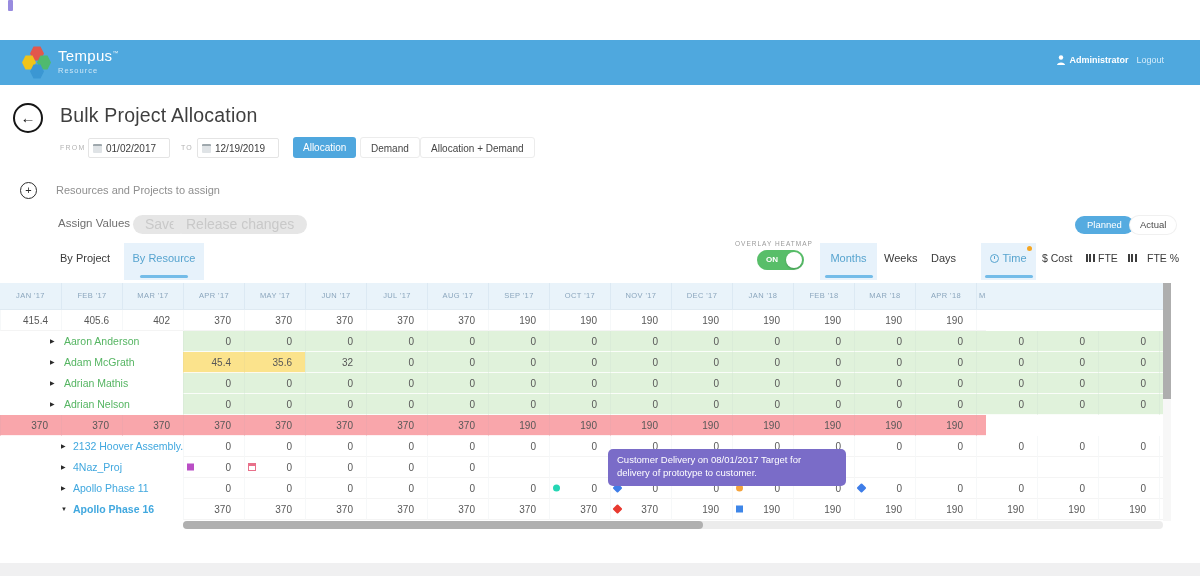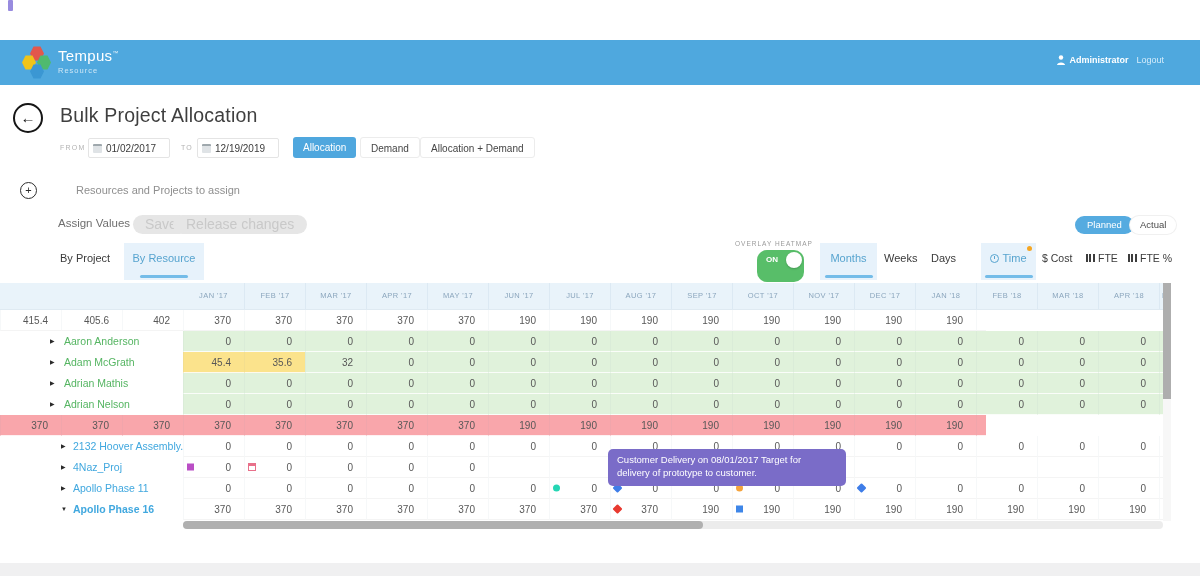--- a/index.html
+++ b/index.html
@@ -37,53 +37,53 @@
   .date-box input { border:0; outline:0; width:64px; font-size:10px; color:#3c3c3c; font-family:inherit; background:transparent; }
   .db1 { left:88px; } .db2 { left:197px; }
   .cal-ico { width:9px; height:9px; background:linear-gradient(#9fa8ad 0 2.5px, #dfe3e6 2.5px); border-radius:1px; flex:0 0 9px; }
   .seg { position:absolute; top:137px; height:21px; line-height:21px; font-size:10px; border-radius:3px; padding:0 10px; cursor:pointer; }
   .seg.active { background:#4FA7DE; color:#fff; }
   .seg.plain { background:#fff; color:#454545; border:1px solid #ececec; }
   .sg1 { left:293px; } .sg2 { left:360px; } .sg3 { left:420px; }
 
   
   .plus-btn { position:absolute; left:20px; top:182px; width:17px; height:17px; border:1.5px solid #2e2e2e; border-radius:50%; text-align:center; line-height:14px; font-size:11px; color:#2e2e2e; cursor:pointer; }
-  .res-label { position:absolute; left:76px; top:184px; font-size:11px; color:#8f8f8f; }
+  .res-label { position:absolute; left:56px; top:184px; font-size:11px; color:#8f8f8f; }
   .assign-label { position:absolute; left:58px; top:217px; font-size:11.5px; color:#6f6f6f; }
   .pill { position:absolute; height:19px; line-height:19px; border-radius:10px; font-size:14px; text-align:center; }
   .pill.disabled { background:#e6e6e6; color:#c9c9c9; }
   .p-save { left:133px; top:215px; padding:0 12px; }
   .p-release { left:173px; top:215px; padding:0 13px; }
   .p-planned { left:1075px; top:216px; height:18px; line-height:18px; padding:0 12px; background:#55ABE0; color:#fff; font-size:9.5px; cursor:pointer; }
   .p-actual { left:1130px; top:216px; height:18px; line-height:18px; padding:0 10px; background:#fff; color:#4b4b4b; font-size:9.5px; box-shadow:0 0 0 1px #f0f0f0; cursor:pointer; }
 
   
   .tab-plain { position:absolute; font-size:11px; color:#3a3a3a; cursor:pointer; }
   .t-byproject { left:60px; top:252px; }
   .tab-active { position:absolute; top:243px; height:37px; background:#E7F2FB; text-align:center; color:#57A4CF; font-size:11px; cursor:pointer; }
   .tab-active .tx { display:block; margin-top:9px; }
   .tab-active .ul { position:absolute; bottom:2px; left:50%; transform:translateX(-50%); width:48px; height:3px; background:#74BCE8; border-radius:2px; }
   .t-byresource { left:124px; width:80px; }
   .t-months { left:820px; width:57px; }
   .t-time { left:981px; width:55px; }
   .t-weeks { left:884px; top:252px; } .t-days { left:931px; top:252px; }
   .t-cost { left:1042px; top:252px; font-size:10.5px; }
   .t-fte { left:1086px; top:252px; font-size:10.5px; display:flex; align-items:center; gap:3px; }
-  .t-ftepct { left:1128px; top:252px; font-size:10.5px; display:flex; align-items:center; gap:3px; }
+  .t-ftepct { left:1128px; top:252px; font-size:10.5px; display:flex; align-items:center; gap:10px; }
   .bars-ico { display:inline-block; width:9px; height:8px; background:repeating-linear-gradient(90deg,#3d3d3d 0 2px,transparent 2px 3.5px); }
   .clock-ico { display:inline-block; width:9px; height:9px; border:1px solid #57A4CF; border-radius:50%; position:relative; vertical-align:-1px; margin-right:3px; }
   .clock-ico::after { content:""; position:absolute; left:3px; top:1px; width:1px; height:3px; background:#57A4CF; }
   .hm-label { position:absolute; left:735px; top:240px; font-size:6.5px; color:#9a9a9a; letter-spacing:1px; }
-  .toggle { position:absolute; left:757px; top:250px; width:47px; height:32px; background:#58BE69; border-radius:10px; cursor:pointer; }
+  .toggle { position:absolute; left:757px; top:250px; width:47px; height:20px; background:#58BE69; border-radius:10px; cursor:pointer; }
   .toggle .on { position:absolute; left:9px; top:0; line-height:20px; font-size:8px; font-weight:bold; color:#fff; }
   .toggle .knob { position:absolute; right:2px; top:2px; width:16px; height:16px; background:#fff; border-radius:50%; box-shadow:0 1px 2px rgba(0,0,0,.2); }
   .orange-dot { position:absolute; right:4px; top:3px; width:5px; height:5px; background:#F5A623; border-radius:50%; }
 
   
-  .ghead { position:absolute; left:0; top:283px; width:1170px; height:27px; background:#E9F3FA; border-bottom:1px solid #dfeaf2; display:flex; padding-left:183px; }
+  .ghead { position:absolute; left:0; top:283px; width:1170px; height:27px; background:#E9F3FA; border-bottom:1px solid #dfeaf2; display:flex; }
   .mcell { width:61px; line-height:26px; text-align:center; font-size:7.5px; letter-spacing:.4px; color:#8BA6BD; border-left:1px solid #DCE9F3; overflow:hidden; white-space:nowrap; flex:0 0 61px; }
   .mcell:first-child { border-left:0; }
   .mcell.partial { flex:0 0 10px; width:10px; text-align:left; padding-left:2px; }
   .gbody { position:absolute; left:0; top:310px; width:1170px; }
   .grow { display:flex; height:21px; }
   .rlabel { width:183px; flex:0 0 183px; position:relative; font-size:10.5px; line-height:21px; white-space:nowrap; overflow:hidden; cursor:pointer; }
   .rlabel .arrow { position:absolute; top:0; font-size:6px; color:#2b2b2b; line-height:21px; }
   .lvl0 { padding-left:64px; } .lvl0 .arrow { left:50px; }
   .lvl1 { padding-left:73px; } .lvl1 .arrow { left:61px; }
   .c-dark { color:#3e3e3e; } .c-green { color:#55B562; } .c-blue { color:#41A8DF; }

